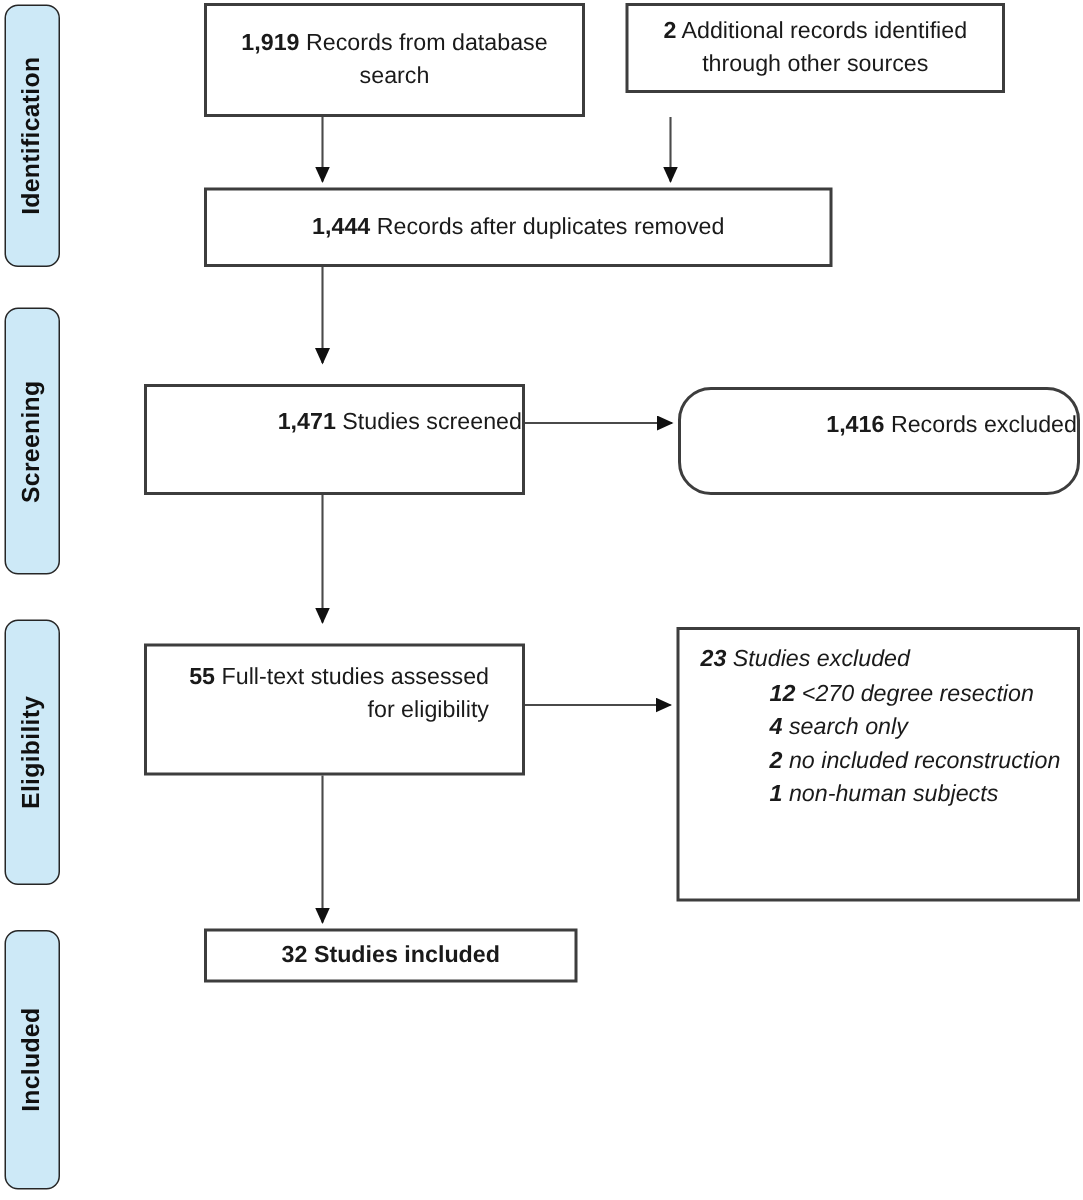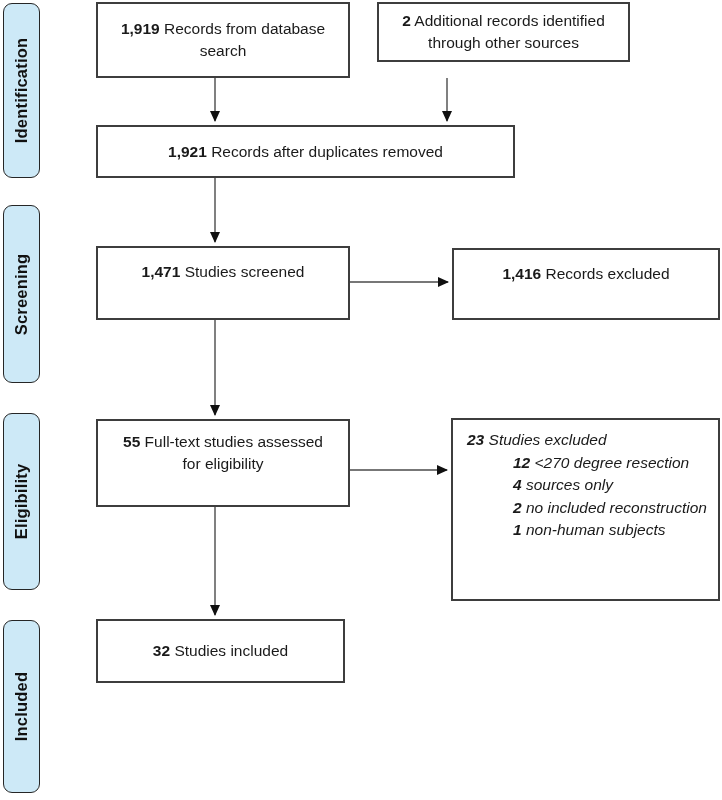--- a/index.html
+++ b/index.html
@@ -57,31 +57,32 @@
     font-size: 15.5px;
     line-height: 1.42;
     color: #1a1a1a;
   }
   .fbox p { margin: 0; }
   .center-both {
     display: flex;
     align-items: center;
     justify-content: center;
     text-align: center;
+    margin-left: 40px;
   }
-  .top-center { text-align: center; }
+  .top-center { text-align: right; margin-top: 10px; }
 
   .box-db       { left: 96px;  top: 2px;   width: 254px; height: 76px; padding: 0 8px; }
   .box-other    { left: 377px; top: 2px;   width: 253px; height: 60px; padding: 0 8px; }
   .box-dedup    { left: 96px;  top: 125px; width: 419px; height: 53px; }
   .box-screen   { left: 96px;  top: 246px; width: 254px; height: 74px; padding-top: 13px; }
-  .box-recexcl  { left: 452px; top: 248px; width: 268px; height: 72px; padding-top: 13px; }
+  .box-recexcl  { left: 452px; top: 248px; width: 268px; height: 72px; padding-top: 13px; border-radius: 22px; }
   .box-fulltext { left: 96px;  top: 419px; width: 254px; height: 88px; padding: 10px 22px 16px; }
   .box-studexcl { left: 451px; top: 418px; width: 269px; height: 183px; padding: 9px 6px 0 14px; font-size: 15.5px; line-height: 22.6px; font-style: italic; }
-  .box-included { left: 96px;  top: 619px; width: 249px; height: 64px; }
+  .box-included { left: 96px;  top: 619px; width: 249px; height: 36px; font-weight: bold; }
 
   .box-studexcl .reasons { margin-left: 46px; }
   .reason { white-space: nowrap; }
 </style>
 </head>
 <body>
 
 <div class="canvas">
 
   <svg class="arrows" viewBox="0 0 722 800">
@@ -114,38 +115,38 @@
     <span class="vtext">Included</span>
   </div>
 
   <div class="fbox box-db center-both">
     <p><b>1,919</b> <span>Records from database search</span></p>
   </div>
   <div class="fbox box-other center-both">
     <p><b>2</b> <span>Additional records identified through other sources</span></p>
   </div>
   <div class="fbox box-dedup center-both">
-    <p><b>1,921</b> <span>Records after duplicates removed</span></p>
+    <p><b>1,444</b> <span>Records after duplicates removed</span></p>
   </div>
 
   <div class="fbox box-screen top-center">
     <p><b>1,471</b> <span>Studies screened</span></p>
   </div>
   <div class="fbox box-recexcl top-center">
     <p><b>1,416</b> <span>Records excluded</span></p>
   </div>
 
   <div class="fbox box-fulltext top-center">
     <p><b>55</b> <span>Full-text studies assessed for eligibility</span></p>
   </div>
   <div class="fbox box-studexcl">
     <div><b>23</b> <span>Studies excluded</span></div>
     <div class="reasons">
       <div class="reason"><b>12</b> <span>&lt;270 degree resection</span></div>
-      <div class="reason"><b>4</b> <span>sources only</span></div>
+      <div class="reason"><b>4</b> <span>search only</span></div>
       <div class="reason"><b>2</b> <span>no included reconstruction</span></div>
       <div class="reason"><b>1</b> <span>non-human subjects</span></div>
     </div>
   </div>
 
   <div class="fbox box-included center-both">
     <p><b>32</b> <span>Studies included</span></p>
   </div>
 
 </div>

